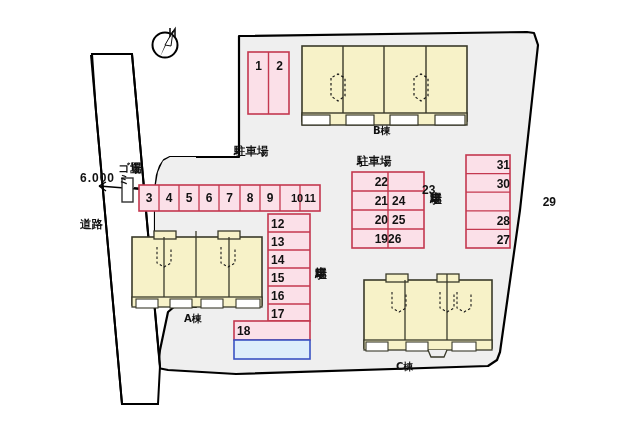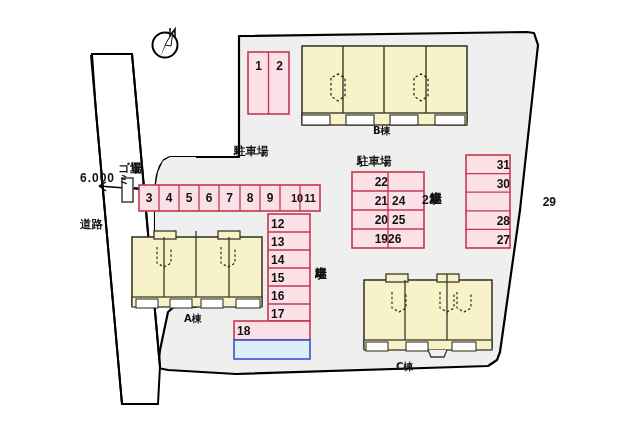--- a/index.html
+++ b/index.html
@@ -243,21 +243,21 @@
   <div class="stallnum left" style="left:268px;top:287px;width:42px;height:17px;">16</div>
   <div class="stallnum left" style="left:268px;top:305px;width:42px;height:17px;">17</div>
 
   <div class="stallnum left" style="left:234px;top:322px;width:76px;height:17px;">18</div>
 
   <div class="stallnum right" style="left:352px;top:173px;width:36px;height:17px;">22</div>
   <div class="stallnum right" style="left:352px;top:192px;width:36px;height:17px;text-align:center;">21</div>
   <div class="stallnum right" style="left:352px;top:211px;width:36px;height:17px;">20</div>
   <div class="stallnum right" style="left:352px;top:230px;width:36px;height:17px;">19</div>
 
-  <div class="stallnum left" style="left:389px;top:191px;width:36px;height:17px;padding-left:33px;">23</div>
+  <div class="stallnum left" style="left:389px;top:181px;width:36px;height:17px;padding-left:33px;">23</div>
   <div class="stallnum left" style="left:389px;top:192px;width:36px;height:17px;">24</div>
   <div class="stallnum left" style="left:389px;top:211px;width:36px;height:17px;">25</div>
   <div class="stallnum left" style="left:385px;top:230px;width:36px;height:17px;">26</div>
 
   <div class="stallnum right" style="left:466px;top:156px;width:44px;height:17px;">31</div>
   <div class="stallnum right" style="left:466px;top:175px;width:44px;height:17px;">30</div>
   <div class="stallnum right" style="left:466px;top:193px;width:44px;height:17px;padding-left:46px;">29</div>
   <div class="stallnum right" style="left:466px;top:212px;width:44px;height:17px;">28</div>
   <div class="stallnum right" style="left:466px;top:231px;width:44px;height:17px;">27</div>
 

